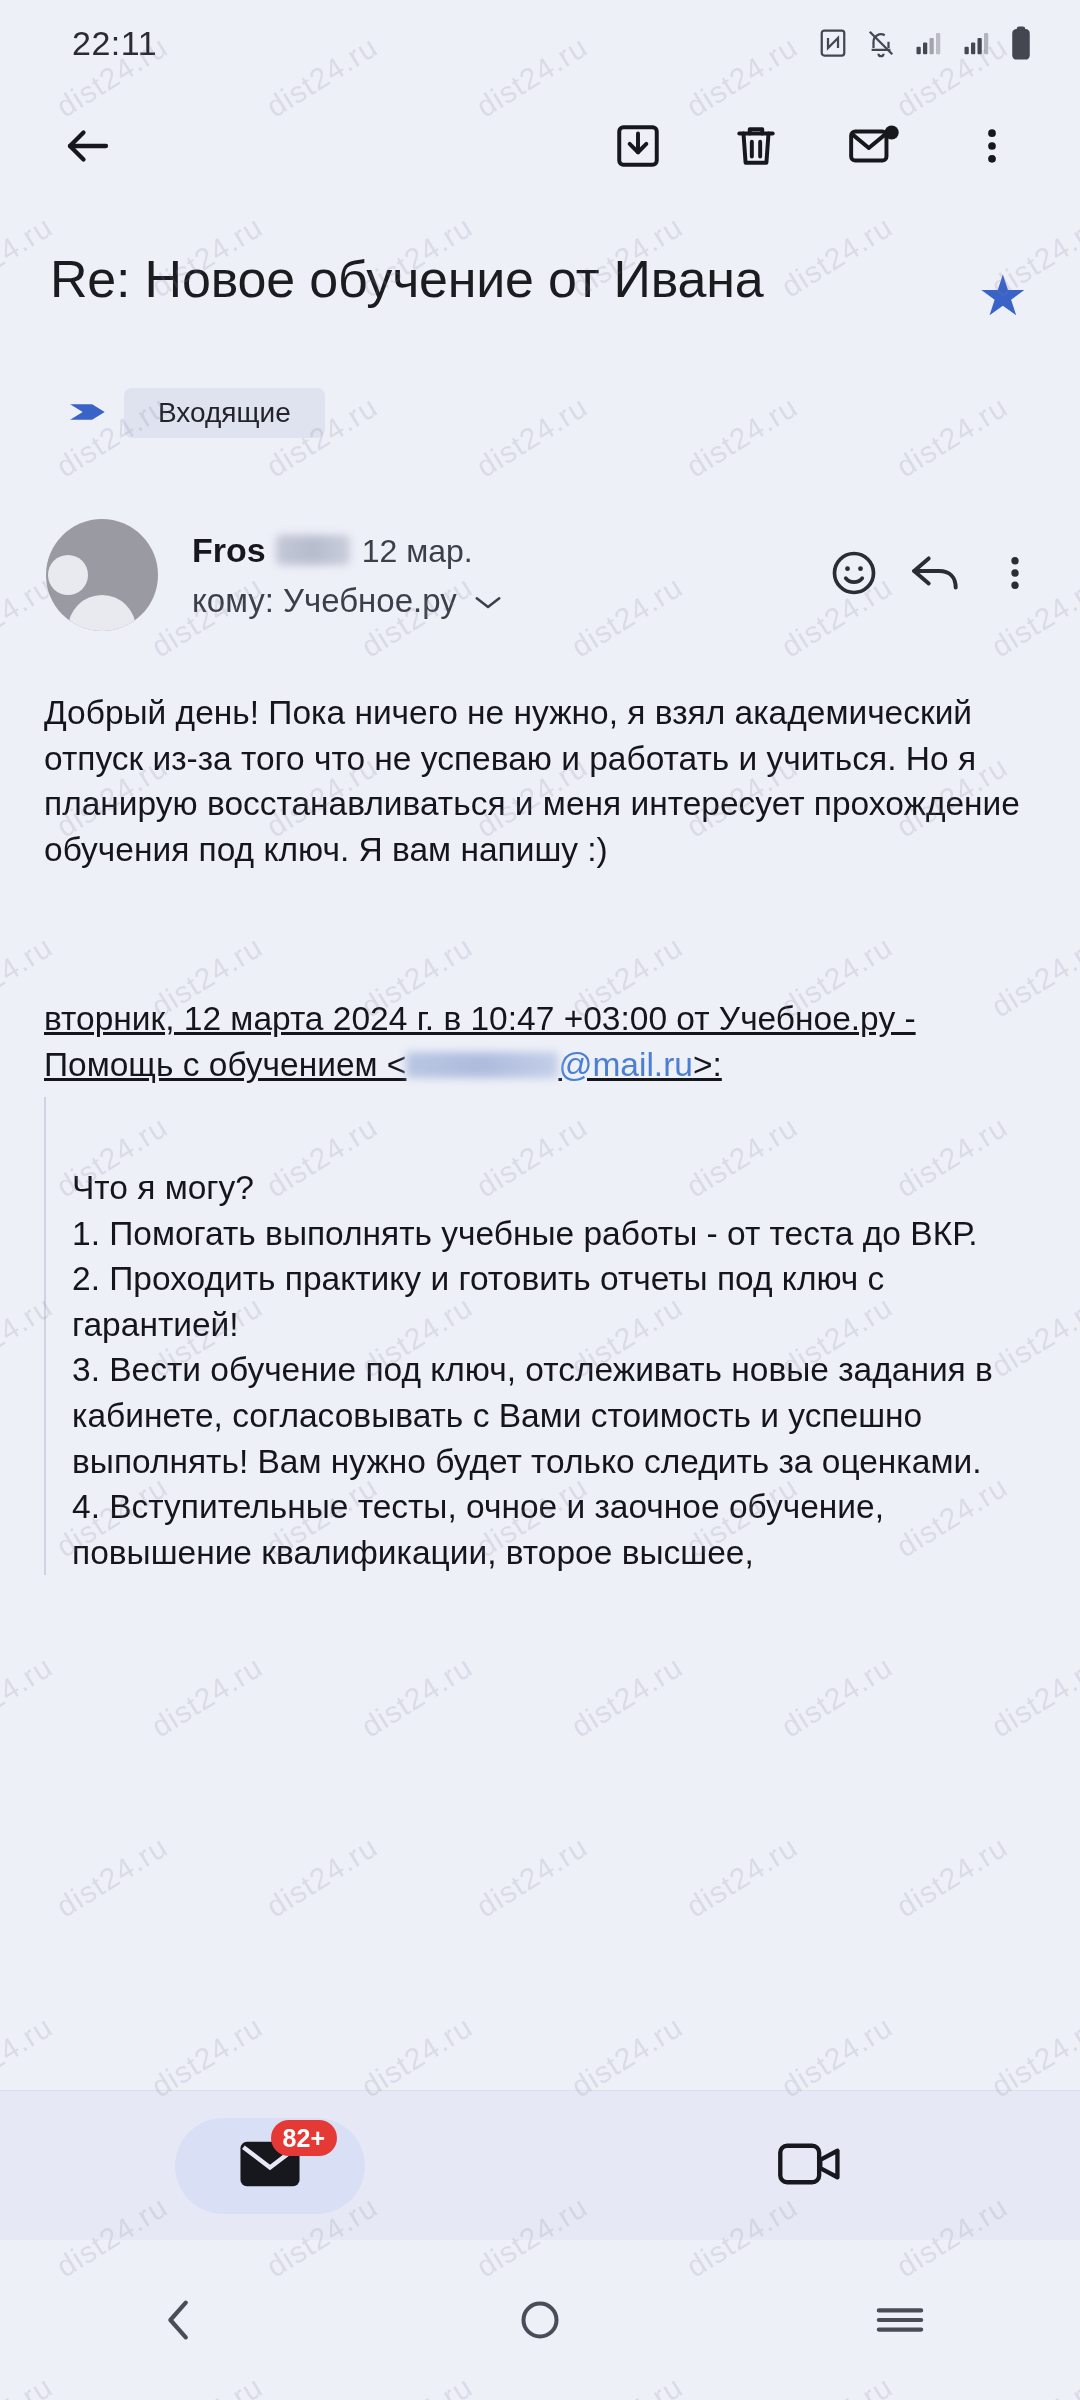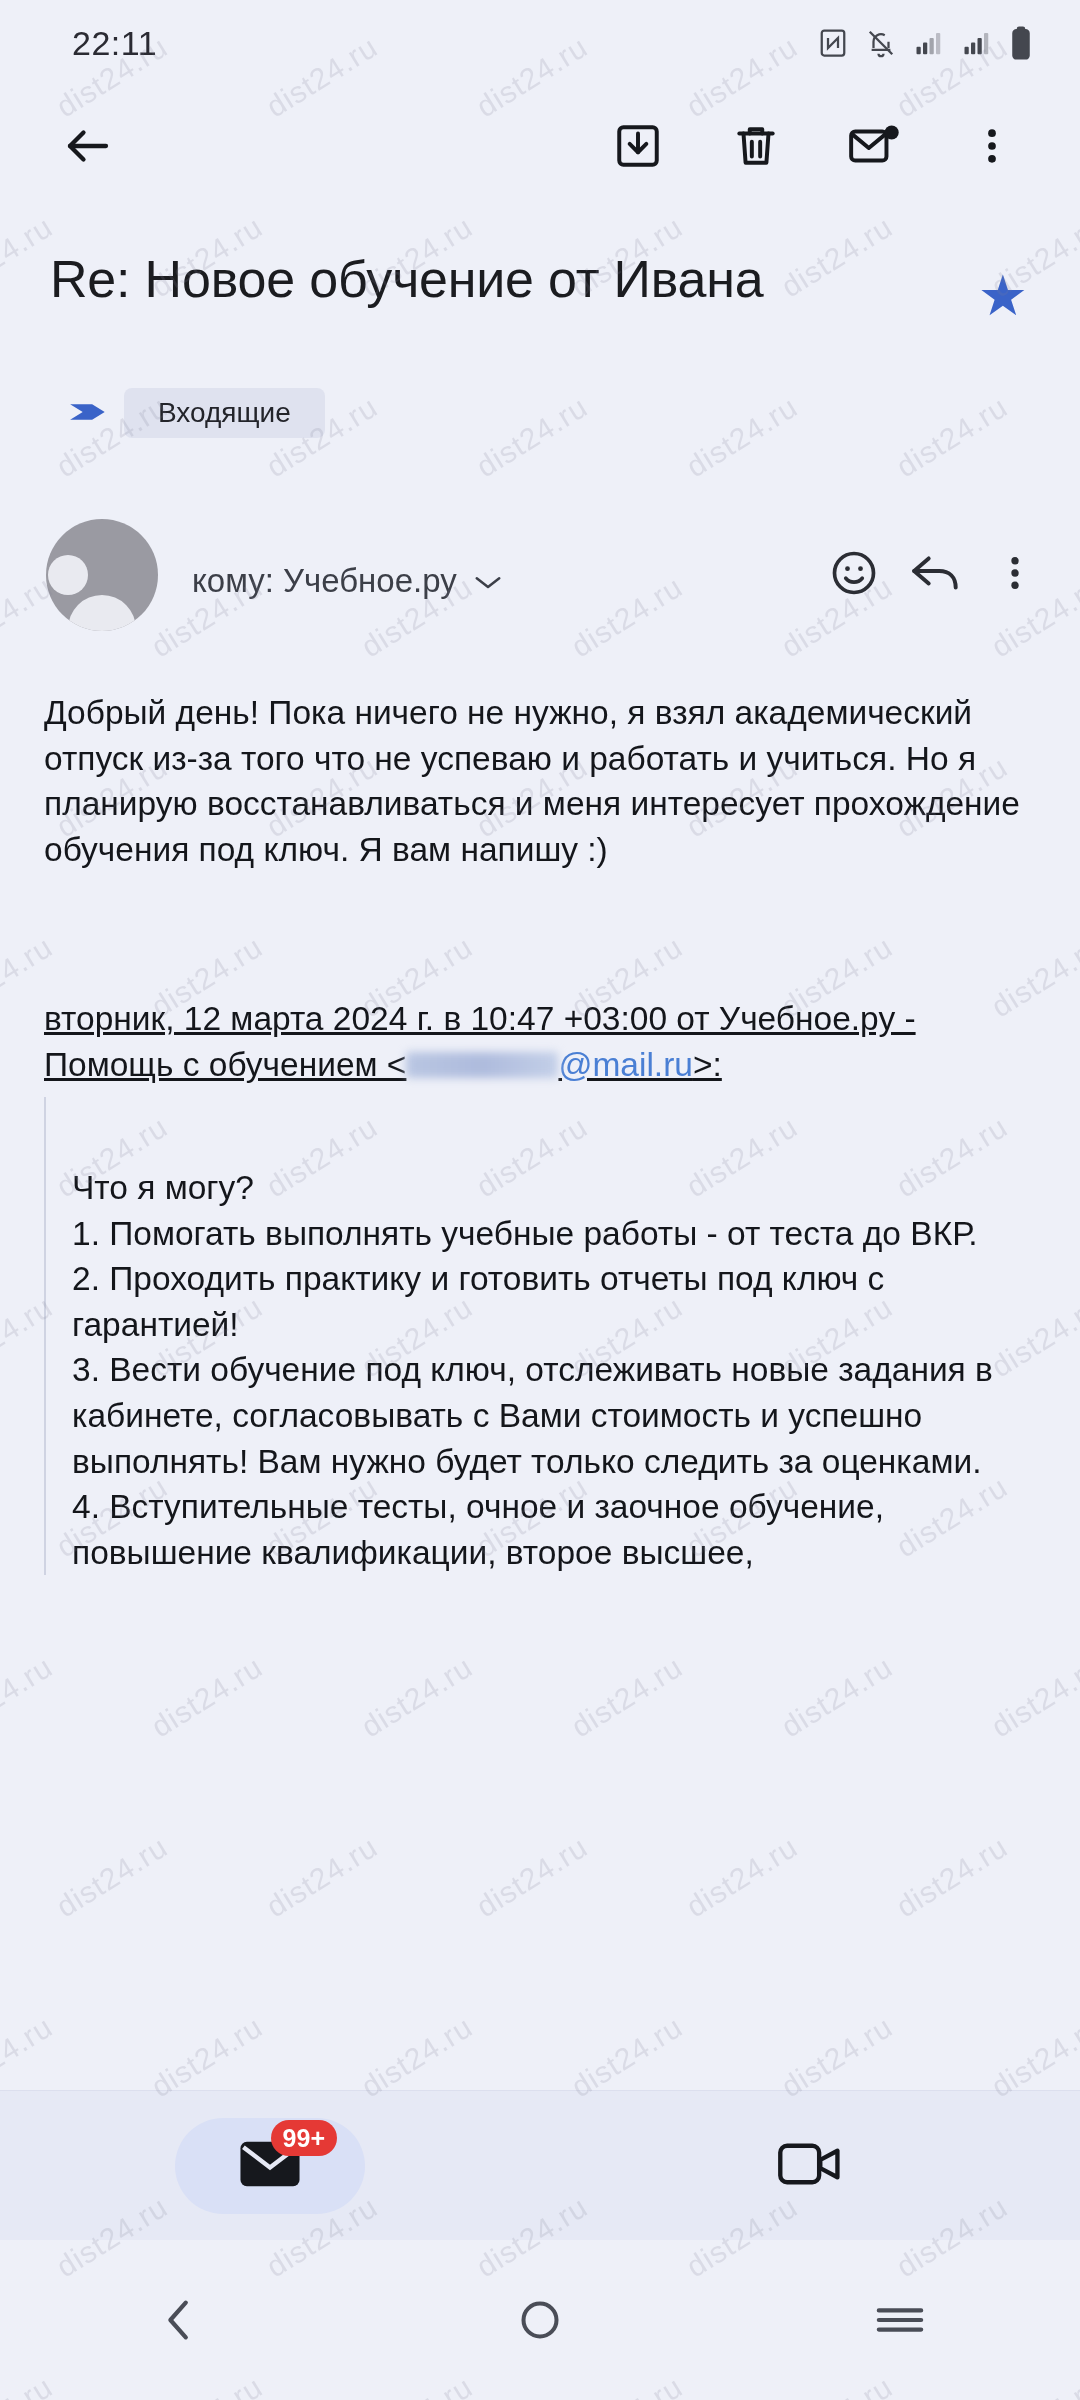--- a/index.html
+++ b/index.html
@@ -359,20 +359,25 @@
     </span>
     <span class="folder-chip">Входящие</span>
   </div>
 
   <div class="sender">
     <div class="avatar">
       <div class="head"></div>
         <div class="body"></div>
     </div>
     <div class="sender-text">
+      <div class="sender-line1">
+        <span class="sender-name">Fros</span>
+        <span class="sender-blur"></span>
+        <span class="sender-date">12 мар.</span>
+      </div>
       <div class="sender-line2">
         <span>кому: Учебное.ру</span>
         <span>
           <svg width="30" height="20" viewBox="0 0 24 14" fill="none" stroke="#3c3f48" stroke-width="2" stroke-linecap="round" stroke-linejoin="round">
             <path d="M3 4l9 7 9-7"></path>
           </svg>
         </span>
       </div>
     </div>
     <div class="sender-actions">
@@ -419,21 +424,21 @@
   </div>
 
   <div class="bottombar">
     <div class="bb-item active">
       <span>
         <svg width="64" height="50" viewBox="0 0 26 20" fill="#16181d">
           <rect x="1" y="1" width="24" height="18" rx="2.6"></rect>
           <path d="M2.2 3.2L13 11.4 23.8 3.2" fill="none" stroke="#e6e9f5" stroke-width="1.8"></path>
         </svg>
       </span>
-      <span class="badge">99+</span>
+      <span class="badge">82+</span>
     </div>
     <div class="bb-item">
       <span>
         <svg width="64" height="48" viewBox="0 0 28 20" fill="none" stroke="#16181d" stroke-width="1.9" stroke-linejoin="round">
           <rect x="1" y="2" width="17" height="16" rx="3"></rect>
           <path d="M18.5 8.2L26 4.2v11.6l-7.5-4z"></path>
         </svg>
       </span>
     </div>
   </div>

